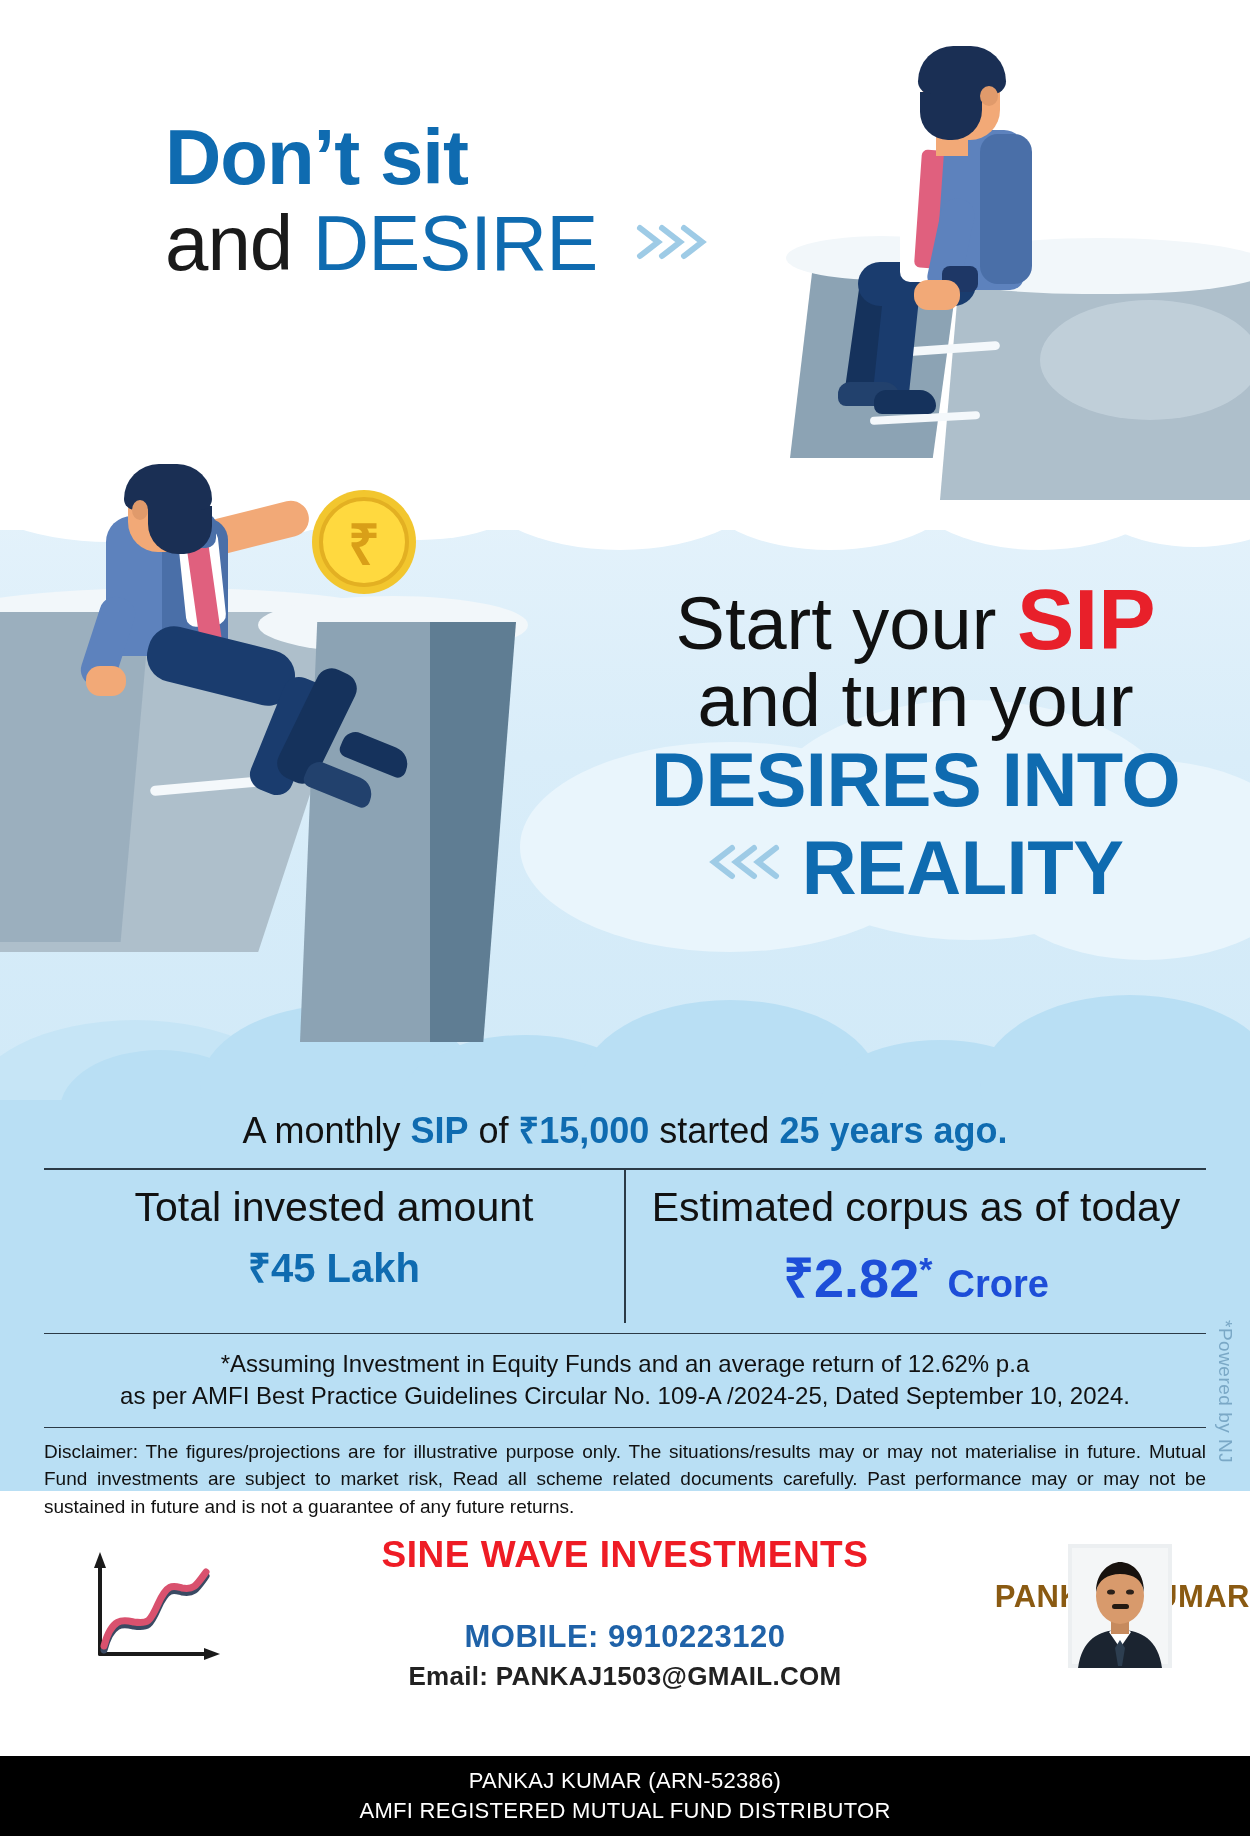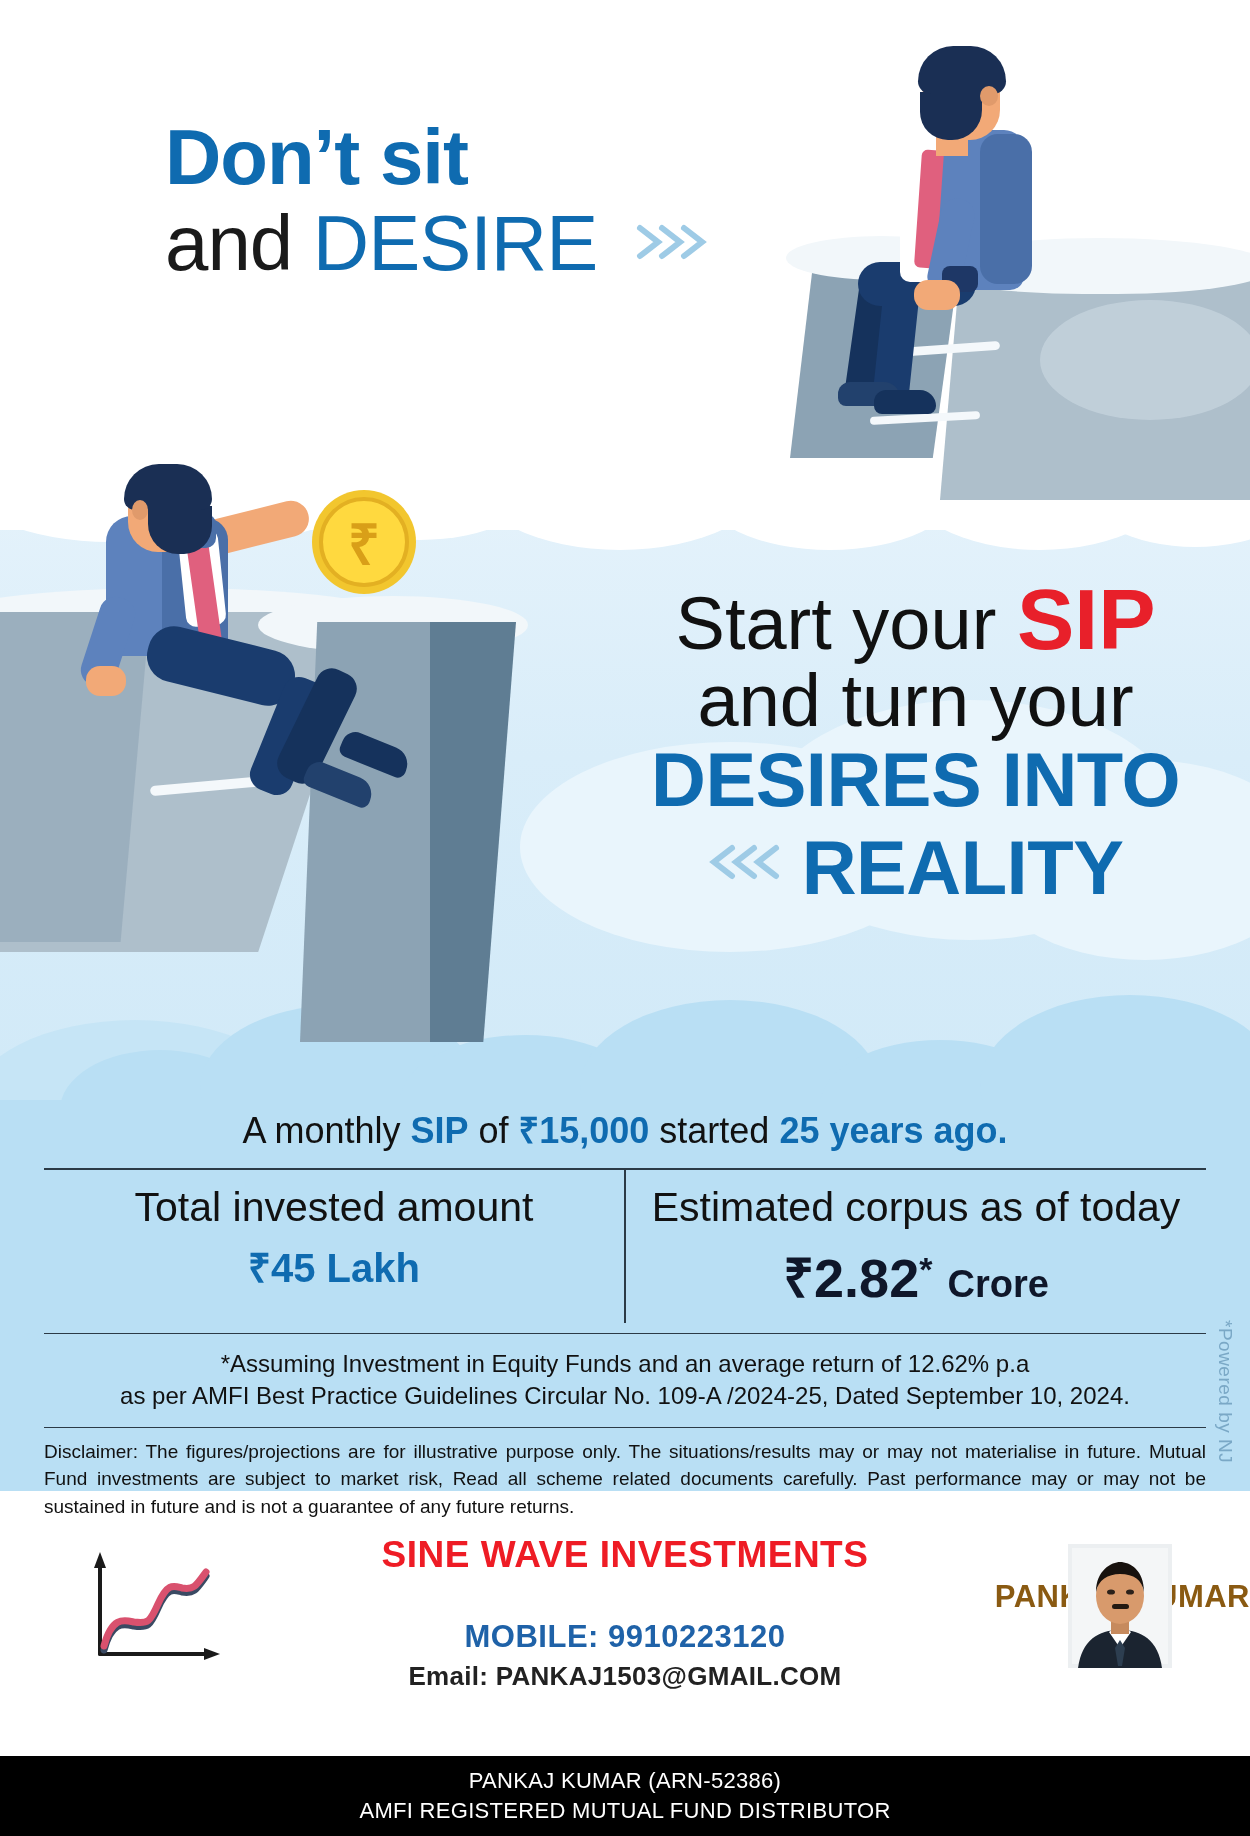--- a/index.html
+++ b/index.html
@@ -58,21 +58,21 @@
   .stats-line .blue{color:#0f6bb0;}
   .stats-line .reg{font-weight:normal;margin-top:44px;}
   .rule{height:2px;background:#2b3a46;margin:14px auto 0 auto;width:1162px;}
   .rule-thin{height:1px;background:#2b3a46;margin:10px auto 0 auto;width:1162px;}
 
   .cols{display:flex;width:1162px;margin:0 auto;}
   .col{flex:1;text-align:center;padding:14px 0 10px 0;}
   .col.left{border-right:2px solid #2b3a46;}
   .col .cap{font-size:41px;color:#111;}
   .col .val{margin-top:8px;font-size:40px;font-weight:bold;color:#0f6bb0;}
-  .col .val.red{color:#0f172a;font-size:54px;}
+  .col .val.red{color:#1d4ed8;font-size:54px;}
   .col .val.red .star{font-size:34px;vertical-align:16px;}
   .col .val.red .cr{font-size:38px;}
 
   .foot-note{width:1162px;margin:14px auto 0 auto;text-align:center;font-size:24px;color:#111;line-height:1.35;}
 
   .disc{width:1162px;margin:0 auto;font-size:19px;color:#111;line-height:1.45;text-align:justify;padding-top:10px;}
 
   .powered{position:absolute;right:14px;top:1320px;writing-mode:vertical-rl;
     font-size:19px;color:#7aa8c6;letter-spacing:0.5px;}
 

